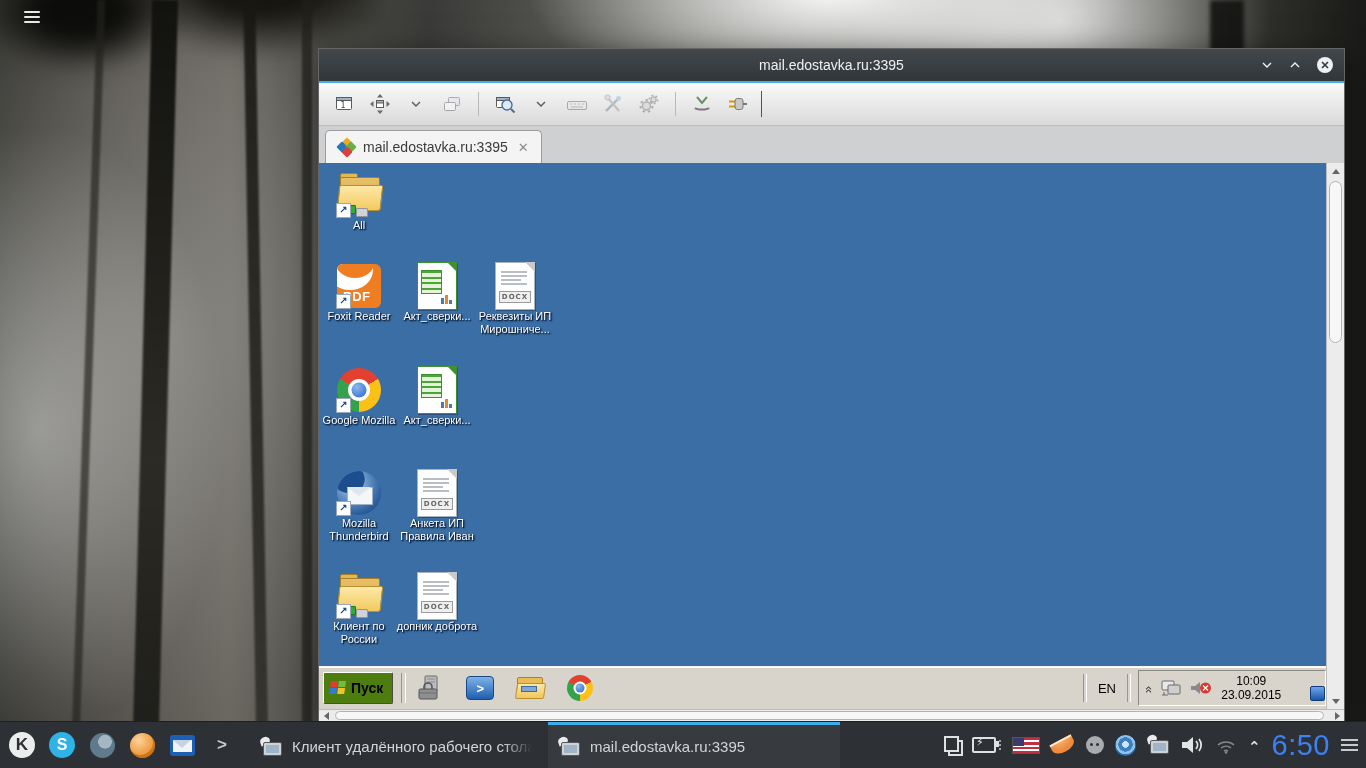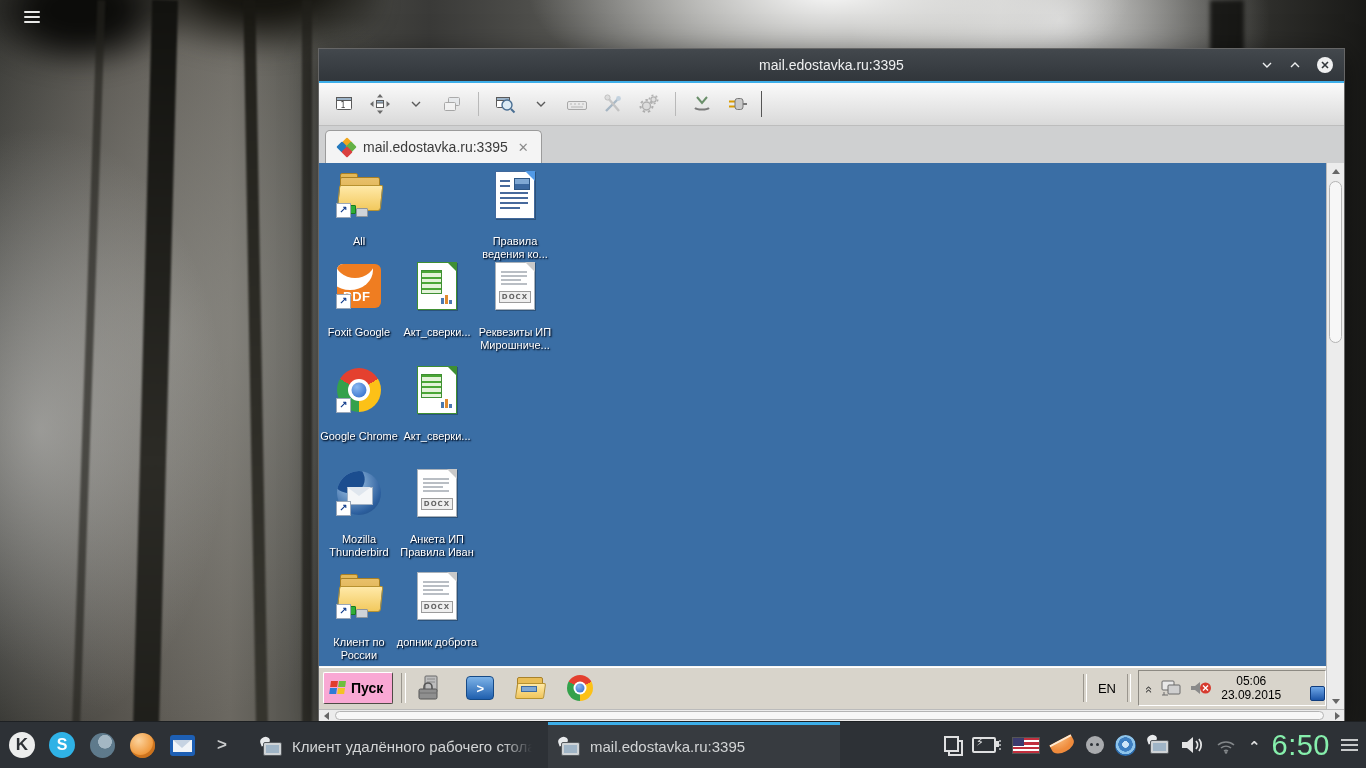--- a/index.html
+++ b/index.html
@@ -62,21 +62,21 @@
   .hthumb{position:absolute;top:1px;bottom:1px;left:2px;right:6px;background:#f7f7f7;border:1px solid #b4b4b4;border-radius:5px;}
   .tri{width:0;height:0;}
   .tri.up{border-left:4px solid transparent;border-right:4px solid transparent;border-bottom:5px solid #666;}
   .tri.down{border-left:4px solid transparent;border-right:4px solid transparent;border-top:5px solid #666;}
   .tri.left{border-top:4px solid transparent;border-bottom:4px solid transparent;border-right:5px solid #666;}
   .tri.right{border-top:4px solid transparent;border-bottom:4px solid transparent;border-left:5px solid #666;}
 
   
   .dicon{position:absolute;width:84px;display:flex;flex-direction:column;align-items:center;}
   .dicon .art{width:48px;height:48px;position:relative;display:flex;align-items:center;justify-content:center;}
-  .dicon .lbl{margin-top:16px;font-size:11px;line-height:13px;color:#fff;text-align:center;
+  .dicon .lbl{margin-top:0;font-size:11px;line-height:13px;color:#fff;text-align:center;
     text-shadow:1px 1px 1px #08244a, 1px 1px 2px #000;max-width:84px;}
   .shortcut{position:absolute;left:1px;bottom:1px;width:13px;height:13px;background:#fff;border:1px solid #9aa7b8;
     font-size:10px;line-height:11px;text-align:center;color:#123d8c;font-weight:bold;}
   
   .page{position:relative;width:38px;height:46px;background:#fff;border:1px solid #98a6b4;box-shadow:1px 1px 0 rgba(0,0,0,.25);}
   .page .fold{position:absolute;right:-1px;top:-1px;width:0;height:0;border-left:10px solid transparent;}
   .writer .fold{border-top:10px solid #3a6ea5;filter:brightness(1.4);}
   .writer{border-color:#41699c;}
   .writer .pic{position:absolute;right:4px;top:6px;width:14px;height:10px;background:linear-gradient(180deg,#7fa8d4 55%,#3c69a0 55%);border:1px solid #2d5685;}
   .writer .l{position:absolute;left:4px;height:2px;background:#47699c;}
@@ -122,21 +122,21 @@
   .tbird{width:44px;height:44px;border-radius:50%;position:relative;overflow:hidden;
     background:radial-gradient(circle at 35% 30%,#aacdec,#2c5f9e 70%,#1c4475);}
   .tbird .env{position:absolute;left:10px;top:16px;width:24px;height:16px;background:#f4f6f8;border:1px solid #9fb0c4;}
   .tbird .env::before{content:"";position:absolute;left:-1px;top:-1px;border-left:12px solid transparent;border-right:12px solid transparent;border-top:9px solid #dfe6ee;}
   .tbird .wing{position:absolute;left:-6px;top:-8px;width:34px;height:30px;border-radius:50%;background:#1b4d8f;transform:rotate(25deg);}
 
   
   .wtaskbar{position:absolute;left:0;right:0;bottom:0;height:42px;background:#d8d4cb;border-top:1px solid #f8f7f4;
     box-shadow:inset 0 1px 0 #fff;display:flex;align-items:center;}
   .startbtn{margin-left:4px;height:32px;display:flex;align-items:center;gap:5px;padding:0 9px 0 6px;
-    background:#f9a8d4;border:1px solid;border-color:#fff #4e4b45 #4e4b45 #fff;box-shadow:1px 1px 0 #8a877f inset 0 0;
+    background:#4d7c0f;border:1px solid;border-color:#fff #4e4b45 #4e4b45 #fff;box-shadow:1px 1px 0 #8a877f inset 0 0;
     border-radius:2px;font-size:14px;font-weight:bold;color:#000;}
   .flag{position:relative;width:16px;height:14px;transform:skewX(-8deg);}
   .flag i{position:absolute;width:7px;height:6px;}
   .flag .f1{left:0;top:0;background:#e23c2e;}
   .flag .f2{left:8px;top:0;background:#6fbf3d;}
   .flag .f3{left:0;top:7px;background:#2f7bd6;}
   .flag .f4{left:8px;top:7px;background:#f3c225;}
   .qsep{width:3px;height:30px;margin:0 10px 0 8px;border-left:1px solid #9a968e;border-right:1px solid #fff;}
   .ql{display:flex;align-items:center;gap:22px;}
   .qicon{width:28px;height:28px;display:flex;align-items:center;justify-content:center;}
@@ -196,21 +196,21 @@
   .bdots i{width:2px;height:2px;background:#9fa2a5;}
   .usflag{width:26px;height:15px;background:repeating-linear-gradient(180deg,#c22f3e 0 2.2px,#fff 2.2px 4.4px);position:relative;border:1px solid #555;}
   .usflag::before{content:"";position:absolute;left:0;top:0;width:11px;height:8px;background:#3c3b6e;}
   .owedge{width:24px;height:13px;background:radial-gradient(circle at 50% -40%,#fbc98e,#ef8b3c 70%);border-radius:0 0 24px 24px/0 0 14px 14px;transform:rotate(-28deg);box-shadow:inset 0 2px 0 #fde9d2;}
   .balloon{position:relative;width:18px;height:18px;border-radius:50%;background:#a9abae;}
   .balloon::before{content:"";position:absolute;left:4px;top:7px;width:3px;height:3px;border-radius:50%;background:#2d3136;}
   .balloon::after{content:"";position:absolute;left:10px;top:7px;width:3px;height:3px;border-radius:50%;background:#2d3136;}
   .bluedisc{width:21px;height:21px;border-radius:50%;
     background:radial-gradient(circle at 50% 45%,#cfe6f8 0 20%,#3e7fc1 22% 45%,#8ec4ea 47% 62%,#2e6eb0 64%);}
   .pchevup{color:#dfe0e1;font-size:15px;font-weight:bold;transform:translateY(2px);}
-  .pclock{font-size:29px;color:#86efac;letter-spacing:.5px;}
+  .pclock{font-size:29px;color:#3b82f6;letter-spacing:.5px;}
   .pburger i{display:block;width:17px;height:2px;background:#c8cacb;margin:3px 0;}
   svg{display:block;}
 </style>
 </head>
 <body>
 
 <div class="wallpaper">
   <div class="foliage"></div>
   <div class="trunk t1"></div>
   <div class="trunk t2"></div>
@@ -350,46 +350,31 @@
               <span class="front"></span>
           <span class="share">
                 <i></i>
                 <i class="s2"></i>
               </span>
             </span>
           <span class="shortcut">↗</span>
           </span>
         <span class="lbl">All</span>
       </div>
-      <div class="dicon" style="left:154px;top:8px">
-        <span class="art">
-            <span class="page writer">
-              <span class="fold"></span>
-              <span class="pic"></span>
-          <span class="l" style="top:20px;width:28px"></span>
-              <span class="l" style="top:25px;width:28px"></span>
-          <span class="l" style="top:30px;width:28px"></span>
-              <span class="l" style="top:35px;width:20px"></span>
-          <span class="l" style="top:8px;width:10px"></span>
-              <span class="l" style="top:13px;width:10px"></span>
-            </span>
-          </span>
-        <span class="lbl">Правила ведения ко...</span>
-      </div>
 
       <div class="dicon" style="left:-2px;top:99px">
         <span class="art">
             <span class="foxit">
               <span class="sw"></span>
               <span class="sw2"></span>
           <span class="pdf">PDF</span>
             </span>
           <span class="shortcut">↗</span>
           </span>
-        <span class="lbl">Foxit Google</span>
+        <span class="lbl">Foxit Reader</span>
       </div>
       <div class="dicon" style="left:76px;top:99px">
         <span class="art">
             <span class="page calc">
               <span class="fold"></span>
               <span class="grid"></span>
           <span class="bars">
                 <i style="height:6px"></i>
                 <i></i>
                 <i style="height:4px"></i>
@@ -410,21 +395,21 @@
             </span>
           </span>
         <span class="lbl">Реквезиты ИП Мирошниче...</span>
       </div>
 
       <div class="dicon" style="left:-2px;top:203px">
         <span class="art">
             <span class="chrome"></span>
           <span class="shortcut">↗</span>
           </span>
-        <span class="lbl" style="white-space:nowrap">Google Chrome</span>
+        <span class="lbl" style="white-space:nowrap">Google Mozilla</span>
       </div>
       <div class="dicon" style="left:76px;top:203px">
         <span class="art">
             <span class="page calc">
               <span class="fold"></span>
               <span class="grid"></span>
           <span class="bars">
                 <i style="height:6px"></i>
                 <i></i>
                 <i style="height:4px"></i>
@@ -538,21 +523,21 @@
                 </svg>
               </span>
             <span>
               <svg width="22" height="16">
                   <path d="M1 6h4l5-4v12l-5-4H1z" fill="#8a8a8a"></path>
                   <circle cx="15.5" cy="8" r="5.5" fill="#d63b2f"></circle>
                   <path d="M13 5.5l5 5M18 5.5l-5 5" stroke="#fff" stroke-width="1.4"></path>
                 </svg>
               </span>
             <span class="wclock">
-              <div>05:06</div>
+              <div>10:09</div>
               <div>23.09.2015</div>
             </span>
             <span class="miniblue"></span>
           </div>
         </div>
       </div>
     </div>
 
     <div class="vscroll">
       <span class="varrow">

